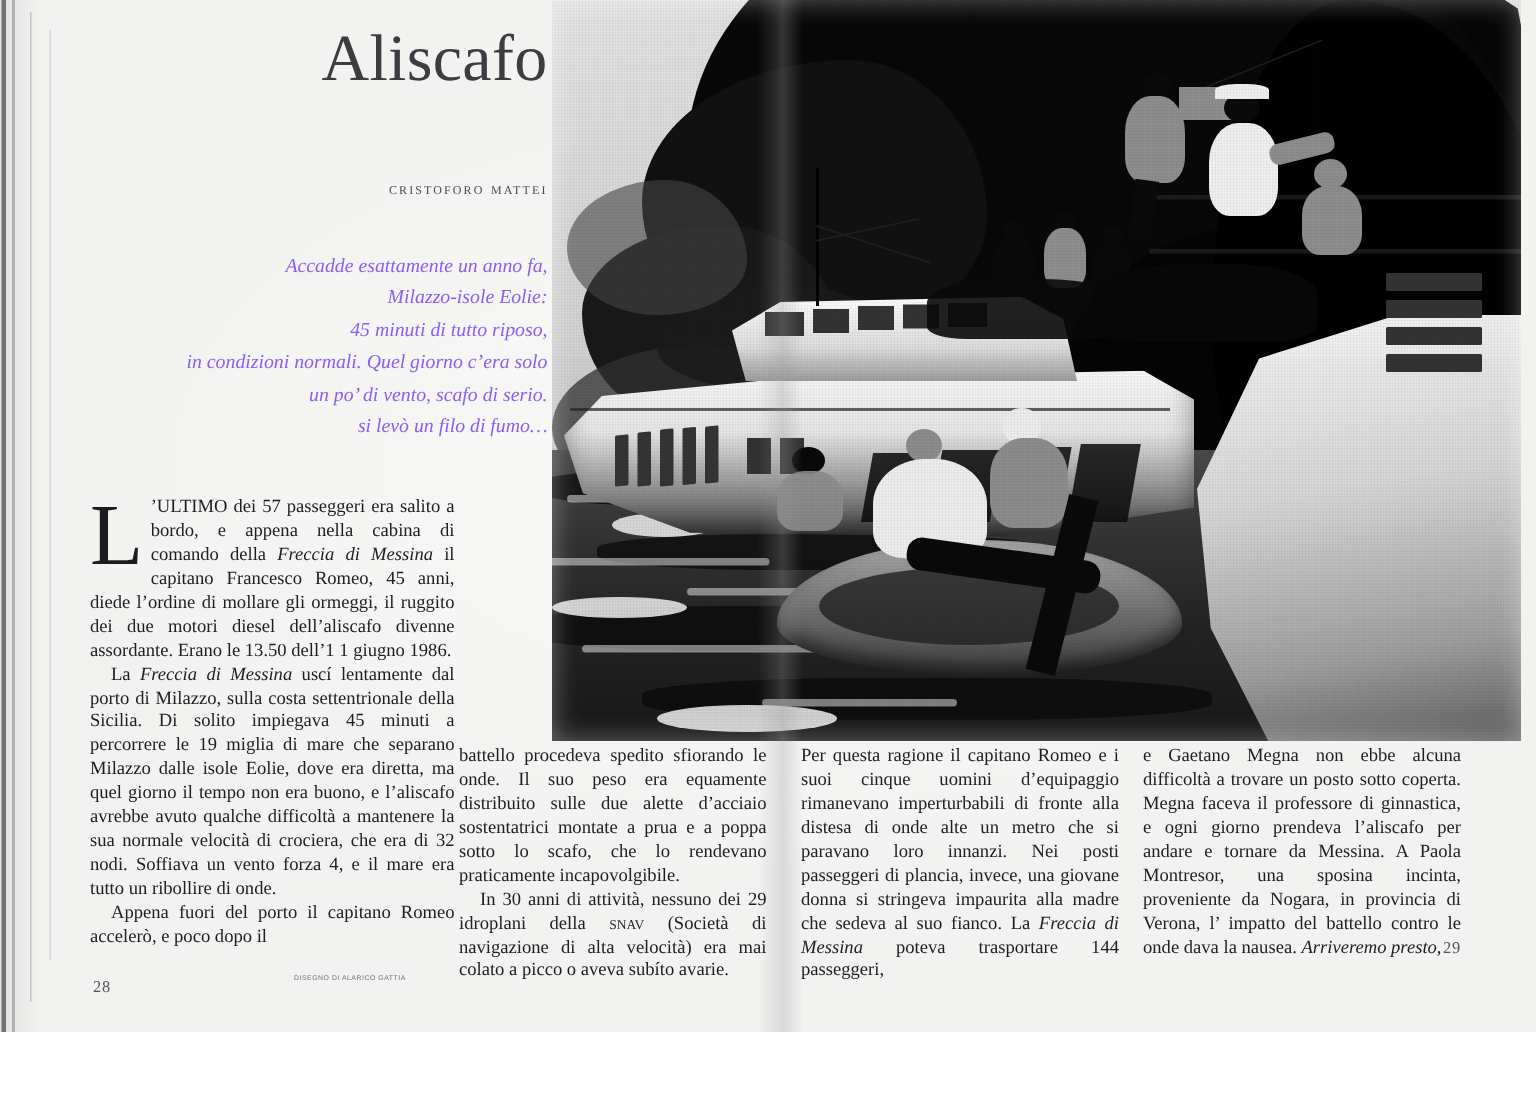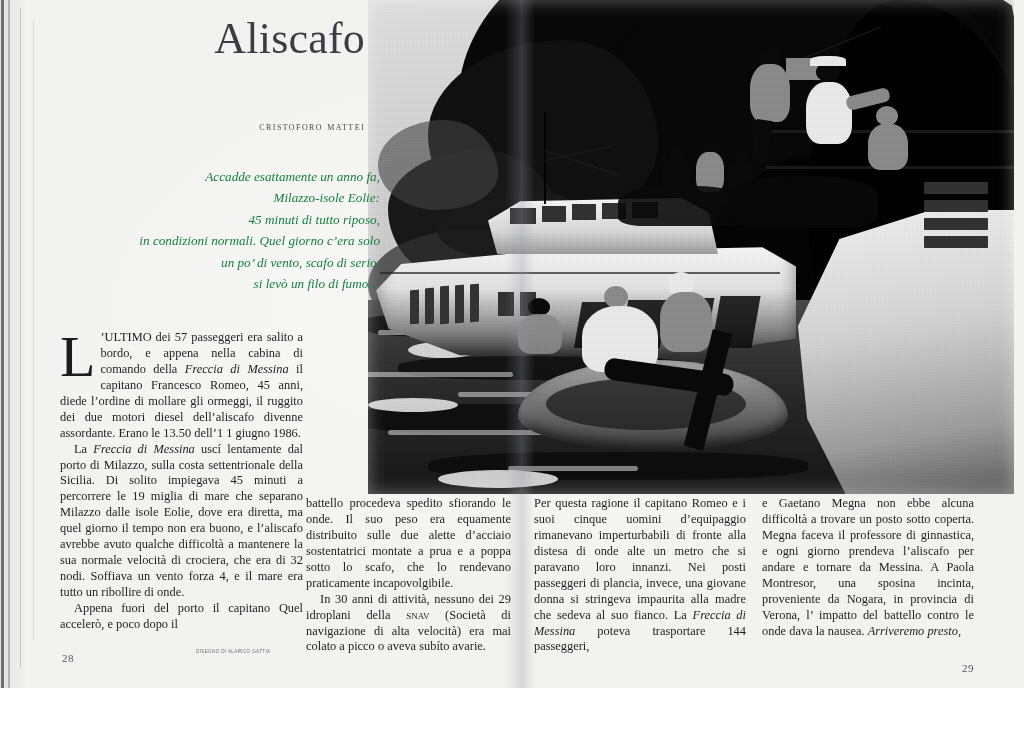--- a/index.html
+++ b/index.html
@@ -86,28 +86,28 @@
     color: #4a4a50;
     font-size: 11.5px;
     letter-spacing: 1.4px;
     font-variant: small-caps;
     text-transform: lowercase;
   }
   .byline span { font-variant: small-caps; }
 
   .standfirst {
     position: absolute;
-    left: 50px;
+    left: 35px;
     top: 166px;
     width: 330px;
     text-align: right;
     font-style: italic;
     font-size: 13.2px;
     line-height: 1.62;
-    color: #15803d;
+    color: #8b5cf6;
   }
   .standfirst div { white-space: nowrap; }
 
   
   .col {
     position: absolute;
     font-size: 12.4px;
     line-height: 1.285;
     text-align: justify;
     color: #1e1e22;
@@ -134,21 +134,21 @@
   }
 
   
   .folio {
     position: absolute;
     font-size: 11px;
     color: #55555c;
     letter-spacing: .5px;
   }
   #folio-left  { left: 62px;  top: 652px; }
-  #folio-right { left: 962px; top: 662px; }
+  #folio-right { left: 962px; top: 626px; }
 
   .art-credit {
     position: absolute;
     left: 196px;
     top: 649px;
     font-size: 4.6px;
     letter-spacing: .35px;
     color: #6f7077;
     font-family: "Liberation Sans", sans-serif;
     white-space: nowrap;
@@ -420,21 +420,21 @@
     <div>Milazzo-isole Eolie:</div>
     <div>45 minuti di tutto riposo,</div>
     <div>in condizioni normali. Quel giorno c’era solo</div>
     <div>un po’ di vento, scafo di serio.</div>
     <div>si levò un filo di fumo…</div>
   </div>
 
   <div class="col" id="col1">
     <p class="first"><span class="dropcap">L</span><span class="sc">’ULTIMO</span><span> dei 57 passeggeri era salito a bordo, e appena nella cabina di comando della </span><i>Freccia di Messina</i><span> il capitano Francesco Romeo, 45 anni, diede l’ordine di mollare gli ormeggi, il ruggito dei due motori diesel dell’aliscafo divenne assordante. Erano le 13.50 dell’1 1 giugno 1986.</span></p>
     <p><span>La </span><i>Freccia di Messina</i><span> uscí lentamente dal porto di Milazzo, sulla costa settentrionale della Sicilia. Di solito impiegava 45 minuti a percorrere le 19 miglia di mare che separano Milazzo dalle isole Eolie, dove era diretta, ma quel giorno il tempo non era buono, e l’aliscafo avrebbe avuto qualche difficoltà a mantenere la sua normale velocità di crociera, che era di 32 nodi. Soffiava un vento forza 4, e il mare era tutto un ribollire di onde.</span></p>
-    <p>Appena fuori del porto il capitano Quel accelerò, e poco dopo il</p>
+    <p>Appena fuori del porto il capitano Romeo accelerò, e poco dopo il</p>
   </div>
 
   <div class="col" id="col2">
     <p class="first">battello procedeva spedito sfiorando le onde. Il suo peso era equamente distribuito sulle due alette d’acciaio sostentatrici montate a prua e a poppa sotto lo scafo, che lo rendevano praticamente incapovolgibile.</p>
     <p><span>In 30 anni di attività, nessuno dei 29 idroplani della </span><span class="sc">snav</span><span> (Società di navigazione di alta velocità) era mai colato a picco o aveva subíto avarie.</span></p>
   </div>
 
   <div class="col" id="col3">
     <p class="first"><span>Per questa ragione il capitano Romeo e i suoi cinque uomini d’equipaggio rimanevano imperturbabili di fronte alla distesa di onde alte un metro che si paravano loro innanzi. Nei posti passeggeri di plancia, invece, una giovane donna si stringeva impaurita alla madre che sedeva al suo fianco. La </span><i>Freccia di Messina</i><span> poteva trasportare 144 passeggeri,</span></p>
   </div>

